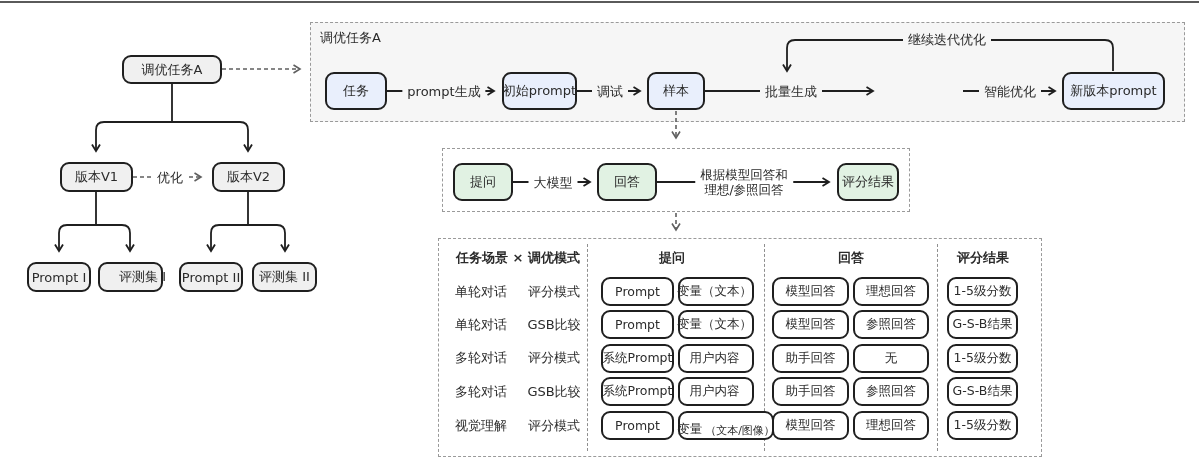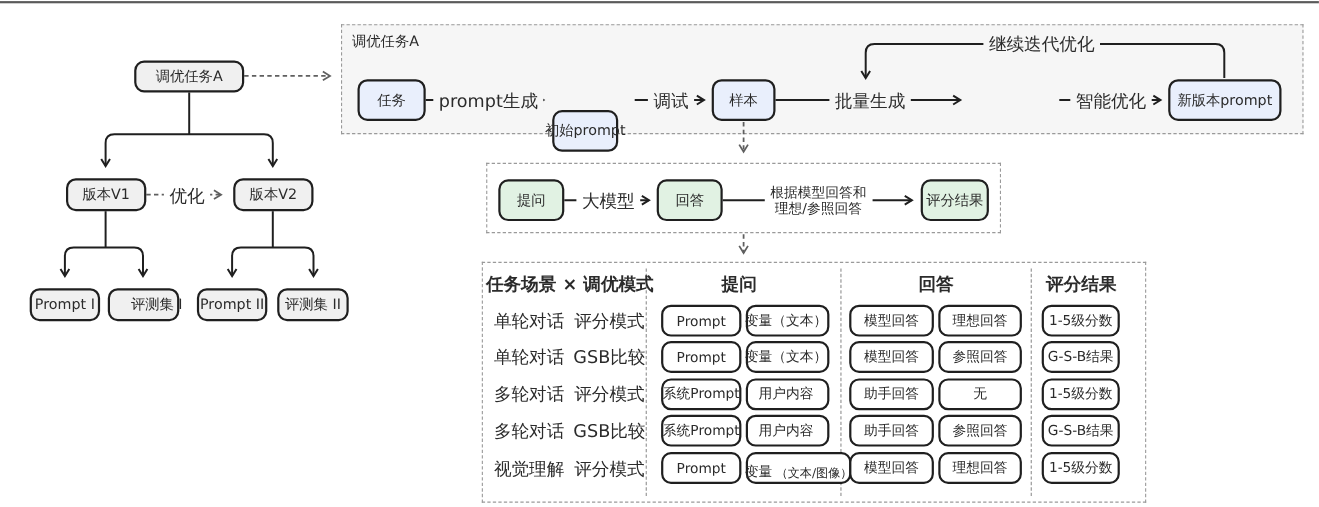--- a/index.html
+++ b/index.html
@@ -7,21 +7,21 @@
          font-family:"DejaVu Sans","Liberation Sans",sans-serif;}
   .topline{position:absolute;left:0;top:1px;width:100%;height:2px;background:#5a5a5a;}
   .cont{position:absolute;box-sizing:border-box;border:1.6px dashed #9a9a9a;background:#fff;}
   .cont.gbg{background:#f6f6f6;}
   .node{position:absolute;box-sizing:border-box;border:2px solid #1f1f1f;border-radius:9px;
         display:flex;align-items:center;justify-content:center;font-size:13px;color:#2b2b2b;
         background:#fff;white-space:nowrap;}
   .gray{background:#f0f0f0;}
   .blue{background:#e9effc;}
   .green{background:#e1f2e3;}
-  .lab{position:absolute;transform:translate(-50%,-50%);font-size:16px;color:#2b2b2b;
+  .lab{position:absolute;transform:translate(-50%,-50%);font-size:13px;color:#2b2b2b;
        white-space:nowrap;line-height:1.2;}
   .mg{background:#f6f6f6;padding:0 5px;}
   .mw{background:#fff;padding:0 5px;}
   .hdr{font-weight:bold;}
   .title{position:absolute;font-size:13px;color:#2b2b2b;}
   .sep{position:absolute;width:0;border-left:1.6px dashed #8f8f8f;}
   .tbox{position:absolute;box-sizing:border-box;border:2px solid #1f1f1f;border-radius:9px;
         background:#fff;display:flex;align-items:center;justify-content:center;
         font-size:12.5px;color:#2b2b2b;white-space:nowrap;height:29px;}
   .note{font-size:11px;margin-left:3px;}
@@ -101,21 +101,21 @@
   <div class="node gray" style="left:252px;top:262px;width:65px;height:30px;">
     <span>评测集 II</span>
   </div>
 
   <div class="title" style="left:320px;top:29px;">调优任务A</div>
 
   <div class="node blue" style="left:325px;top:72px;width:62px;height:38px;">
     <span>任务</span>
   </div>
   <div class="lab mg" style="left:444px;top:92px;">prompt生成</div>
-  <div class="node blue" style="left:502px;top:72px;width:60px;height:38px;margin-top:28px;">
+  <div class="node blue" style="left:502px;top:72px;width:75px;height:38px;">
     <span>初始prompt</span>
   </div>
   <div class="lab mg" style="left:610px;top:92px;">调试</div>
   <div class="node blue" style="left:647px;top:72px;width:58px;height:38px;">
     <span>样本</span>
   </div>
   <div class="lab mg" style="left:791px;top:92px;">批量生成</div>
   <div class="lab mg" style="left:1010px;top:92px;">智能优化</div>
   <div class="node blue" style="left:1062px;top:72px;width:103px;height:38px;">
     <span>新版本prompt</span>

